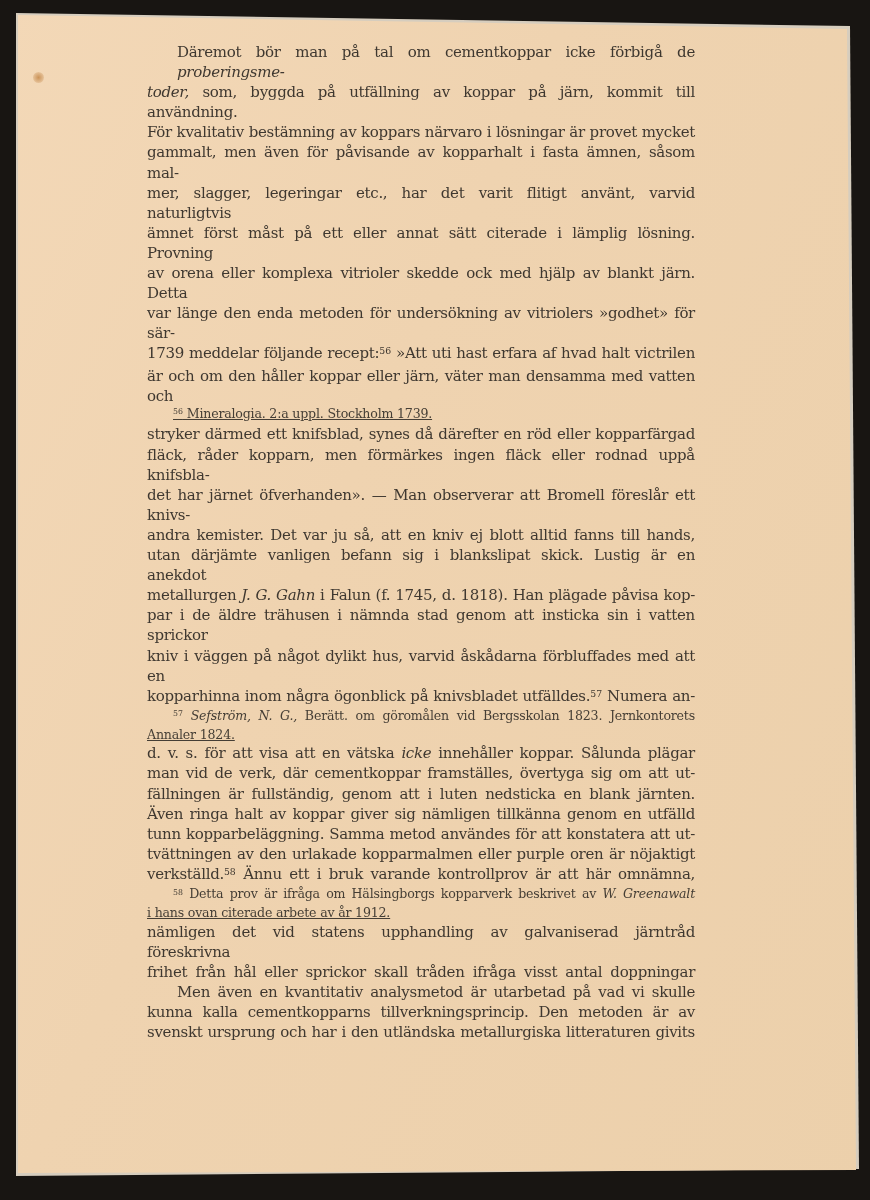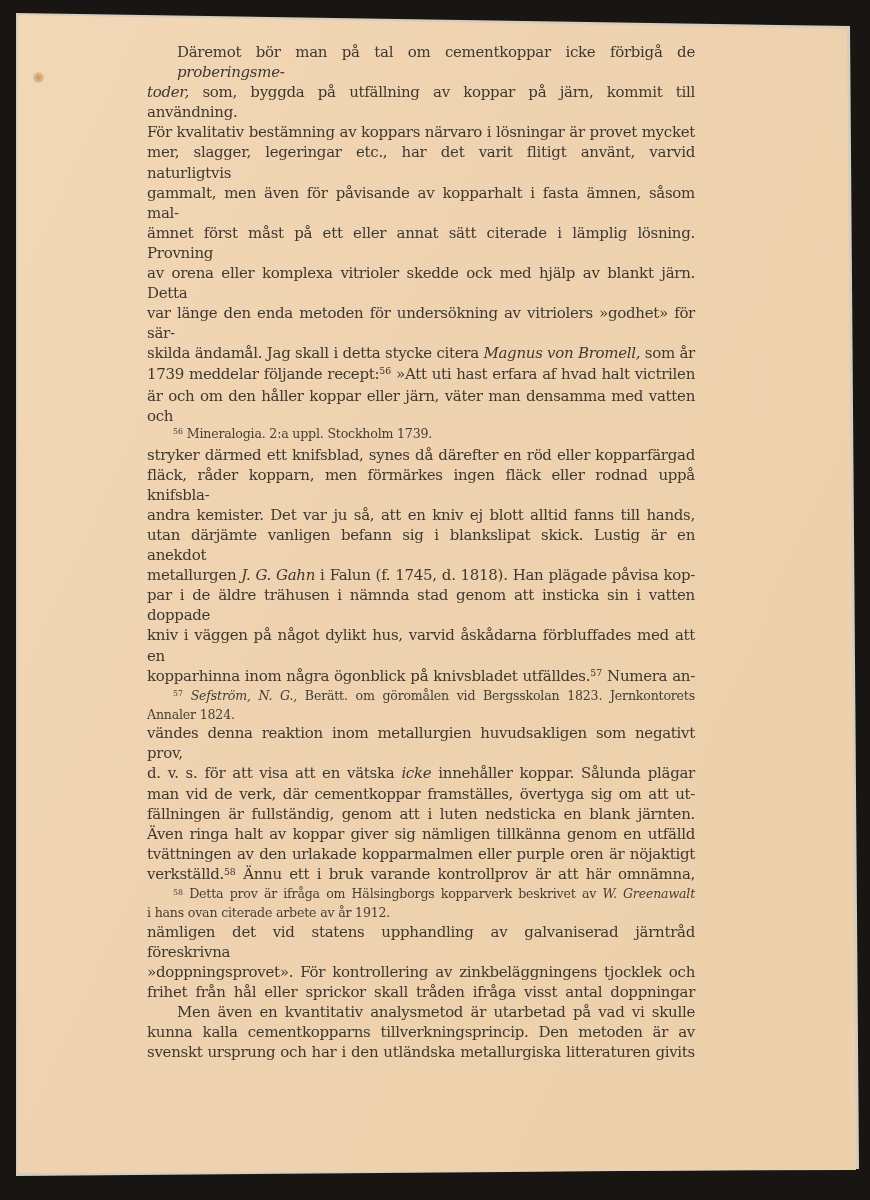--- a/index.html
+++ b/index.html
@@ -42,21 +42,21 @@
     font-size: 15px;
     line-height: 20.1px;
     letter-spacing: -0.3px;
   }
   .fn-line {
     font-size: 12.6px;
     line-height: 16.8px;
     letter-spacing: -0.2px;
     color: #453e35;
   }
-  .line.end { text-align-last: left; }
+  .line.end { text-align-last: left; text-decoration: underline; }
   .main-line.indent { padding-left: 30px; }
   .fn-line.indent { padding-left: 26px; }
   .line sup {
     font-size: 62%;
     vertical-align: baseline;
     position: relative;
     top: -0.45em;
     letter-spacing: 0;
   }
   .line i { }
@@ -65,48 +65,47 @@
 <body style="background: rgb(24, 21, 18);">
 
 <div id="stage">
   <div id="paper-edge" style="background: rgb(214, 205, 190);"></div>
   <div id="paper"></div>
   <div id="paper-stain"></div>
   <div id="text-column" style="color: rgb(63, 56, 48);">
       <div class="line main-line indent">Däremot bör man på tal om cementkoppar icke förbigå de <i>proberingsme-</i></div>
       <div class="line main-line"><i>toder,</i> som, byggda på utfällning av koppar på järn, kommit till användning.</div>
       <div class="line main-line">För kvalitativ bestämning av koppars närvaro i lösningar är provet mycket</div>
+      <div class="line main-line">gammalt, men även för påvisande av kopparhalt i fasta ämnen, såsom mal-</div>
       <div class="line main-line">mer, slagger, legeringar etc., har det varit flitigt använt, varvid naturligtvis</div>
-      <div class="line main-line">gammalt, men även för påvisande av kopparhalt i fasta ämnen, såsom mal-</div>
       <div class="line main-line">ämnet först måst på ett eller annat sätt citerade i lämplig lösning. Provning</div>
       <div class="line main-line">av orena eller komplexa vitrioler skedde ock med hjälp av blankt järn. Detta</div>
       <div class="line main-line">var länge den enda metoden för undersökning av vitriolers »godhet» för sär-</div>
-      <div class="line main-line">skilda ändamål. Jag skall i detta stycke citera <i>Magnus von Bromell,</i> som år</div>
       <div class="line main-line">1739 meddelar följande recept:<sup>56</sup> »Att uti hast erfara af hvad halt victrilen</div>
       <div class="line main-line">är och om den håller koppar eller järn, väter man densamma med vatten och</div>
       <div class="line fn-line indent end"><sup>56</sup> Mineralogia. 2:a uppl. Stockholm 1739.</div>
       <div class="line main-line">stryker därmed ett knifsblad, synes då därefter en röd eller kopparfärgad</div>
       <div class="line main-line">fläck, råder kopparn, men förmärkes ingen fläck eller rodnad uppå knifsbla-</div>
+      <div class="line main-line">det har järnet öfverhanden». — Man observerar att Bromell föreslår ett knivs-</div>
       <div class="line main-line">andra kemister. Det var ju så, att en kniv ej blott alltid fanns till hands,</div>
       <div class="line main-line">utan därjämte vanligen befann sig i blankslipat skick. Lustig är en anekdot</div>
       <div class="line main-line">metallurgen <i>J. G. Gahn</i> i Falun (f. 1745, d. 1818). Han plägade påvisa kop-</div>
-      <div class="line main-line">par i de äldre trähusen i nämnda stad genom att insticka sin i vatten doppade</div>
+      <div class="line main-line">par i de äldre trähusen i nämnda stad genom att insticka sin i vatten sprickor</div>
       <div class="line main-line">kniv i väggen på något dylikt hus, varvid åskådarna förbluffades med att en</div>
       <div class="line main-line">kopparhinna inom några ögonblick på knivsbladet utfälldes.<sup>57</sup> Numera an-</div>
       <div class="line fn-line indent"><sup>57</sup> <i>Sefström, N. G.,</i> Berätt. om göromålen vid Bergsskolan 1823. Jernkontorets</div>
       <div class="line fn-line end">Annaler 1824.</div>
-      <div class="line main-line">vändes denna reaktion inom metallurgien huvudsakligen som negativt prov,</div>
       <div class="line main-line">d. v. s. för att visa att en vätska <i>icke</i> innehåller koppar. Sålunda plägar</div>
       <div class="line main-line">man vid de verk, där cementkoppar framställes, övertyga sig om att ut-</div>
       <div class="line main-line">fällningen är fullständig, genom att i luten nedsticka en blank järnten.</div>
       <div class="line main-line">Även ringa halt av koppar giver sig nämligen tillkänna genom en utfälld</div>
+      <div class="line main-line">tunn kopparbeläggning. Samma metod användes för att konstatera att ut-</div>
       <div class="line main-line">tvättningen av den urlakade kopparmalmen eller purple oren är nöjaktigt</div>
       <div class="line main-line">verkställd.<sup>58</sup> Ännu ett i bruk varande kontrollprov är att här omnämna,</div>
       <div class="line fn-line indent"><sup>58</sup> Detta prov är ifråga om Hälsingborgs kopparverk beskrivet av <i>W. Greenawalt</i></div>
       <div class="line fn-line end">i hans ovan citerade arbete av år 1912.</div>
       <div class="line main-line">nämligen det vid statens upphandling av galvaniserad järntråd föreskrivna</div>
-      <div class="line main-line">»doppningsprovet». För kontrollering av zinkbeläggningens tjocklek och</div>
       <div class="line main-line">frihet från hål eller sprickor skall tråden ifråga visst antal doppningar</div>
       <div class="line main-line indent">Men även en kvantitativ analysmetod är utarbetad på vad vi skulle</div>
       <div class="line main-line">kunna kalla cementkopparns tillverkningsprincip. Den metoden är av</div>
       <div class="line main-line">svenskt ursprung och har i den utländska metallurgiska litteraturen givits</div>
     </div>
 </div>
 
 </body></html>

